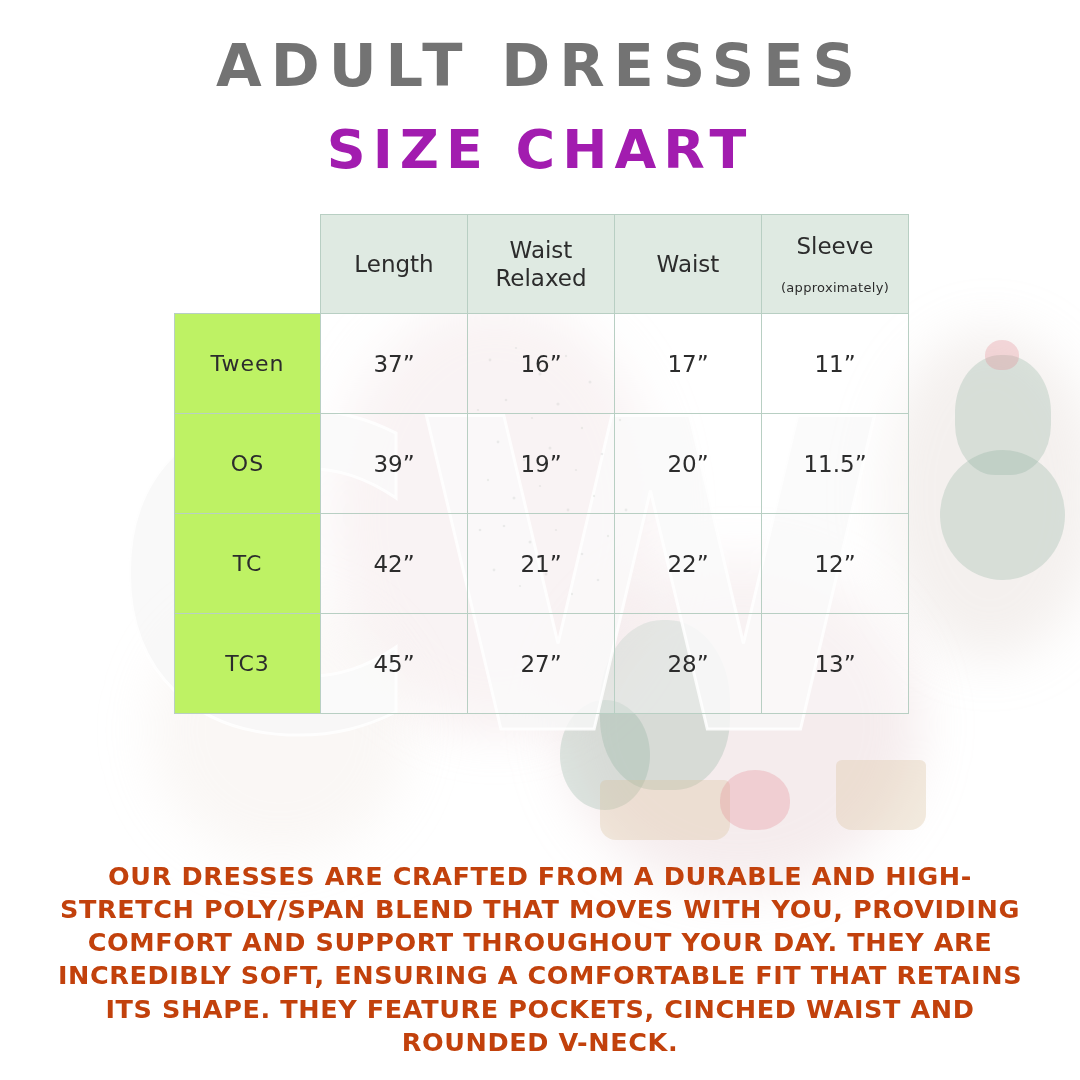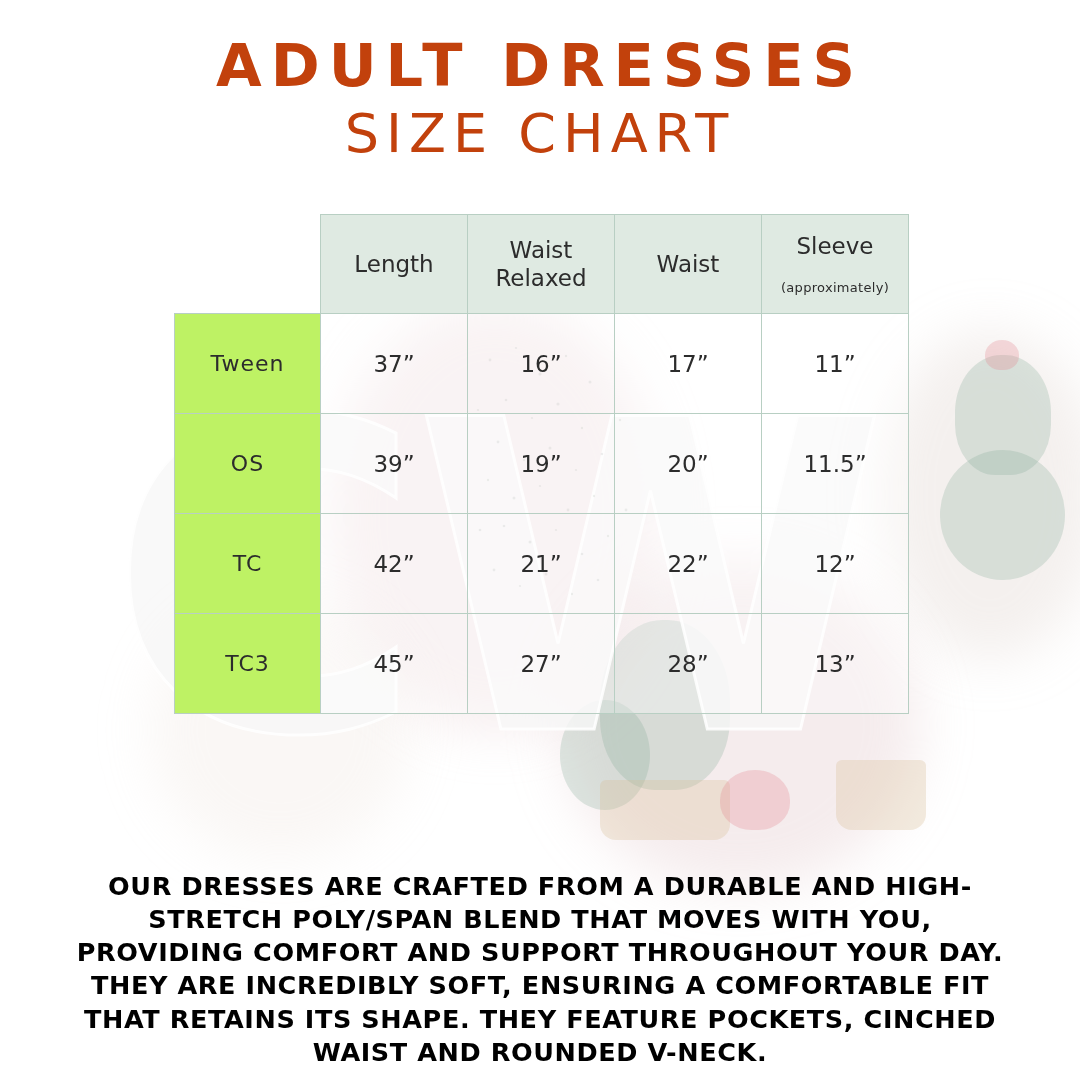--- a/index.html
+++ b/index.html
@@ -79,31 +79,31 @@
   .header {
     position: relative;
     text-align: center;
     padding-top: 34px;
   }
   .title-1 {
     font-family: "DejaVu Sans", sans-serif;
     font-weight: 700;
     font-size: 59px;
     letter-spacing: 9px;
-    color: #c2410c;
+    color: #737373;
     line-height: 1.08;
   }
   .title-2 {
     font-family: "DejaVu Sans", sans-serif;
-    font-weight: 400;
+    font-weight: 700;
     font-size: 54px;
     letter-spacing: 7px;
-    color: #c2410c;
+    color: #a21caf;
     line-height: 1.2;
-    margin-top: 4px;
+    margin-top: 20px;
   }
 
   
   .table-wrap {
     position: absolute;
     left: 174px;
     top: 214px;
     width: 734px;
   }
   table.size-chart {
@@ -156,27 +156,27 @@
   
   .footer {
     position: absolute;
     left: 0;
     right: 0;
     top: 852px;
     text-align: center;
     padding: 0 44px;
   }
   .footer p {
-    margin: 18px;
+    margin: 8px;
     font-family: "DejaVu Sans", sans-serif;
     font-weight: 700;
     font-size: 25.5px;
     line-height: 1.30;
     letter-spacing: .6px;
-    color: #000000;
+    color: #c2410c;
     text-transform: uppercase;
   }
 </style>
 </head>
 <body>
 
 <div class="bg-wrap">
   <div class="wm-blob blob-a"></div>
   <div class="wm-blob blob-b"></div>
   <div class="wm-blob blob-c"></div>

